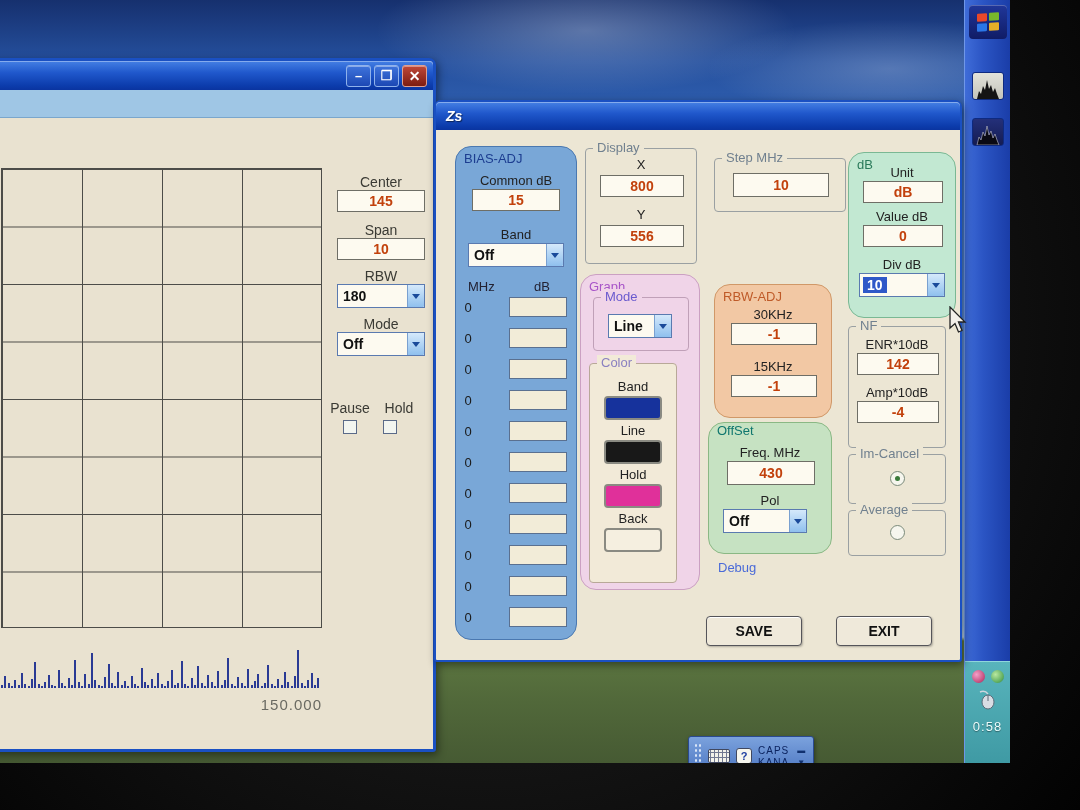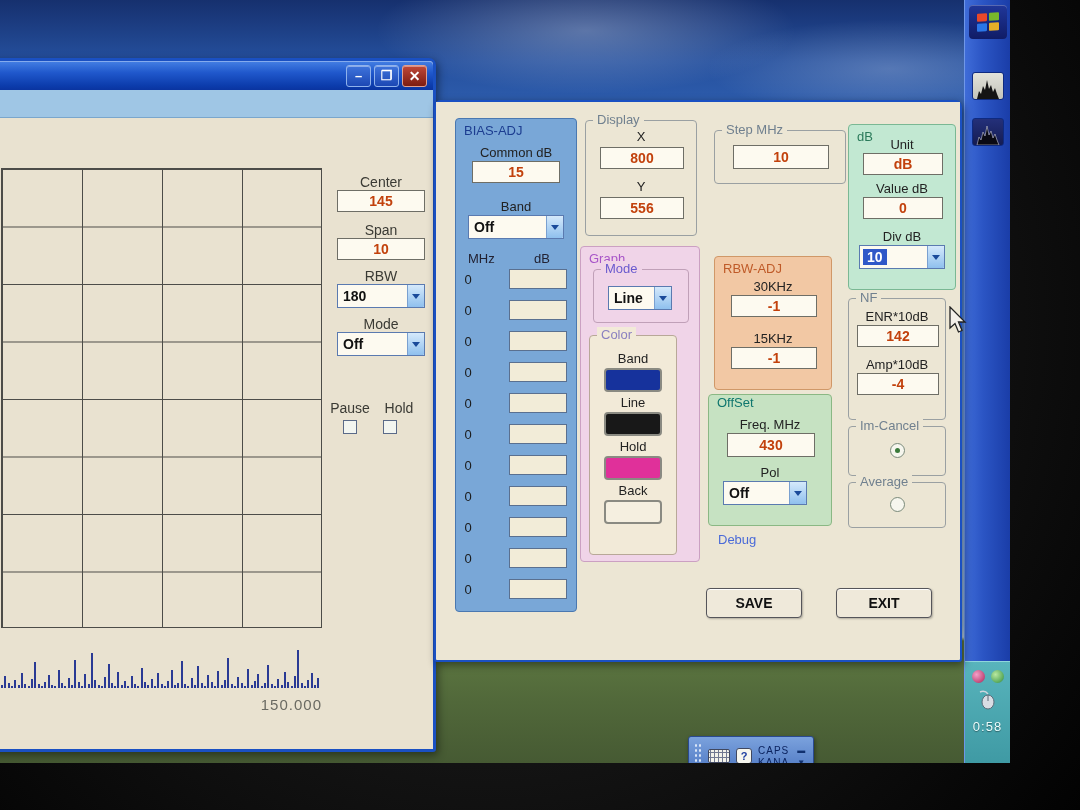--- a/index.html
+++ b/index.html
@@ -117,21 +117,21 @@
   }
   .dd .tri { width:0; height:0; border-left:4px solid transparent; border-right:4px solid transparent; border-top:5px solid #1a4a9a; }
 
   .checkbox { position:absolute; width:14px; height:14px; border:1px solid #5a6a88; background:#f2f5f0; }
 
   
   #win-zs { left:434px; top:100px; width:528px; height:562px; background:#ece6d4; border-width:2px; }
   #win-zs .titlebar { height:28px; }
   #win-zs .client { position:relative; width:100%; height:528px; background:#ece6d4; }
 
-  .panel { position:absolute; border-radius:4px; }
+  .panel { position:absolute; border-radius:16px; }
   .gb { position:absolute; border:1px solid #9aa0a2; border-radius:4px; }
   .cap { position:absolute; top:-9px; left:7px; padding:0 4px; font-size:13px; white-space:nowrap; }
 
   
   #bias-panel { left:19px; top:16px; width:122px; height:494px; background:#79a7d7; border:1px solid #4a78b0; }
   #bias-panel .panel-title { position:absolute; top:4px; left:8px; font-size:13px; color:#1c3d90; }
   .small-label { position:absolute; text-align:center; font-size:13px; color:#222; }
   .bias-hdr { position:absolute; top:132px; width:100%; font-size:13px; color:#223; }
   .bias-hdr .h-mhz { position:absolute; left:12px; }
   .bias-hdr .h-db { position:absolute; right:26px; }
@@ -392,20 +392,23 @@
 
         <div class="ctrl-label" style="top:282px; width:46px; left:-8px">Pause</div>
         <div class="ctrl-label" style="top:282px; width:40px; left:44px">Hold</div>
         <div class="checkbox" style="top:302px; left:8px"></div>
         <div class="checkbox" style="top:302px; left:48px"></div>
       </div>
     </div>
   </div>
 
   <div class="xp-window" id="win-zs">
+    <div class="titlebar">
+      <span class="title-text">Zs</span>
+    </div>
     <div class="client">
 
       <div class="panel" id="bias-panel">
         <div class="panel-title">BIAS-ADJ</div>
         <div class="small-label" style="top:26px; width:100%">Common dB</div>
         <div class="tbox" style="position:absolute; top:42px; left:16px; width:88px; height:22px">15</div>
         <div class="small-label" style="top:80px; width:100%">Band</div>
         <div class="dd" style="position:absolute; top:96px; left:12px; width:96px; height:24px">
           <span class="dd-value">Off</span>
           <span class="dd-btn">

